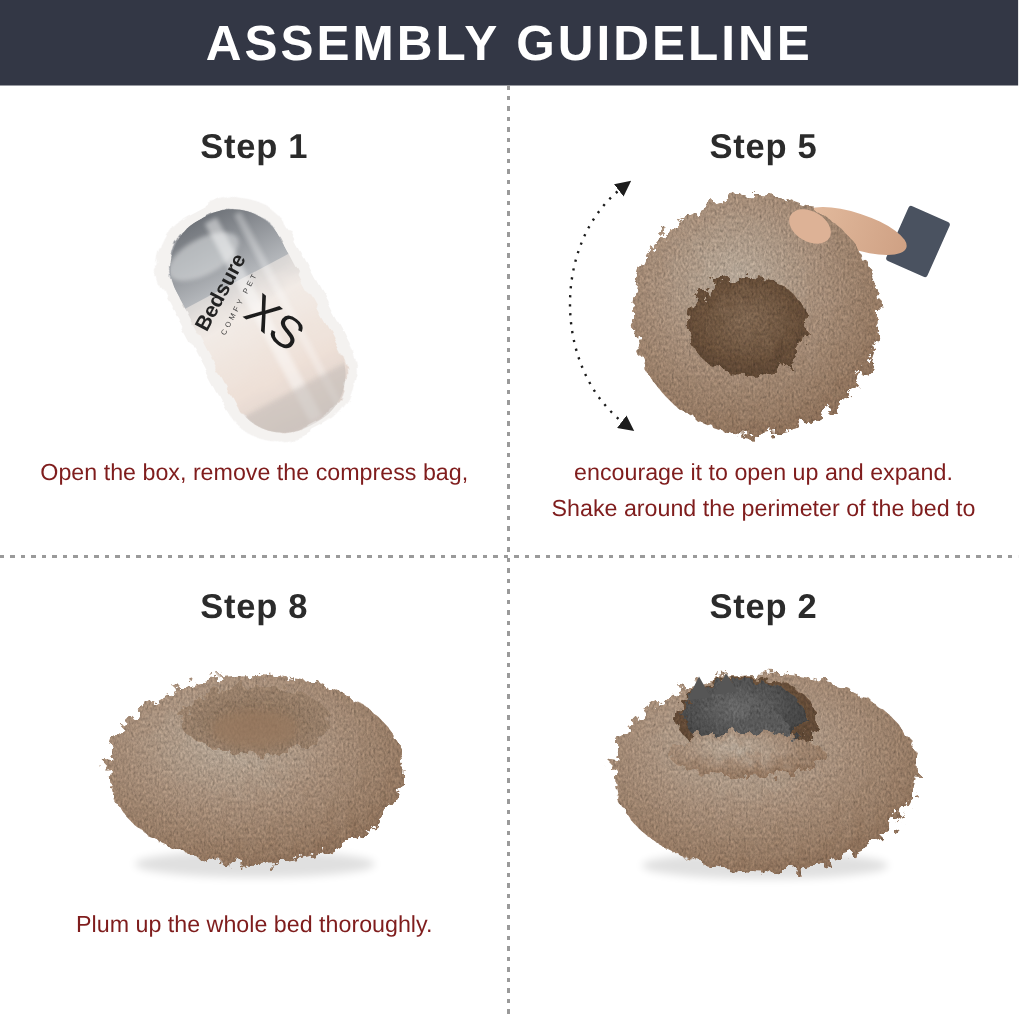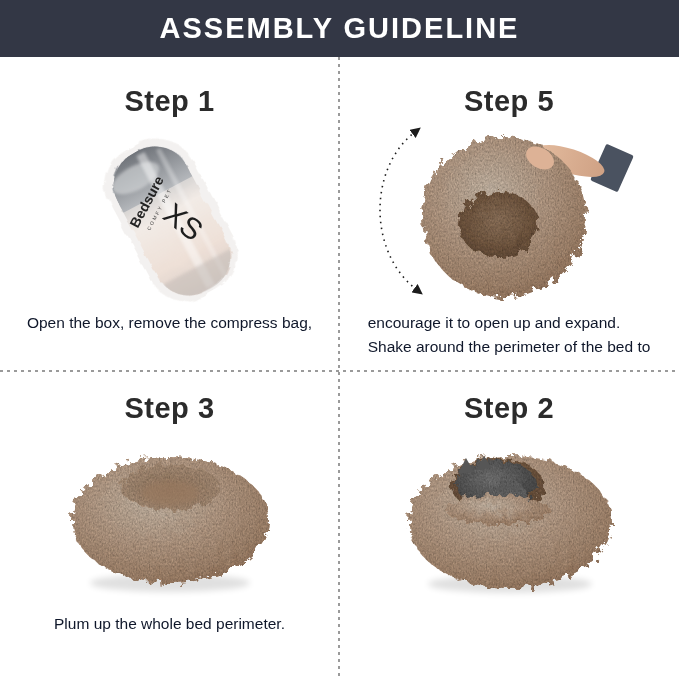--- a/index.html
+++ b/index.html
@@ -1,41 +1,41 @@
 <!DOCTYPE html>
 <html><head>
 <meta charset="utf-8">
 <style>
   html,body{margin:0;padding:0;background:#ffffff;}
   .page{position:relative;width:679px;height:679px;background:#ffffff;overflow:hidden;
         font-family:"Liberation Sans",sans-serif;}
   .header{position:absolute;left:0;top:0;width:100%;height:57px;background:#333745;
           display:flex;align-items:center;justify-content:center;}
-  .header .title{color:#ffffff;font-size:29px;font-weight:bold;letter-spacing:2px;margin:0;}
+  .header .title{color:#ffffff;font-size:33px;font-weight:bold;letter-spacing:2px;margin:0;}
 
   .divider-v{position:absolute;left:338px;top:57px;height:622px;width:2px;
              background:repeating-linear-gradient(to bottom,#9a9a9a 0 3px,transparent 3px 7px);}
   .divider-h{position:absolute;left:0;top:370px;width:679px;height:2px;
              background:repeating-linear-gradient(to right,#9a9a9a 0 3px,transparent 3px 7px);}
 
   .panel{position:absolute;display:flex;flex-direction:column;align-items:center;}
   .p1{left:0;top:57px;width:339px;height:313px;}
   .p2{left:339px;top:57px;width:340px;height:313px;}
   .p3{left:0;top:372px;width:339px;height:307px;}
   .p4{left:339px;top:372px;width:340px;height:307px;}
 
-  .step-title{font-size:29px;font-weight:bold;color:#2b2b2b;letter-spacing:.5px;line-height:1.2;}
+  .step-title{font-size:23px;font-weight:bold;color:#2b2b2b;letter-spacing:.5px;line-height:1.2;}
   .p1 .step-title,.p2 .step-title{margin-top:27px;}
   .p3 .step-title,.p4 .step-title{margin-top:19px;}
 
   .figure{display:flex;align-items:center;justify-content:center;}
   .p1 .figure,.p2 .figure{height:184px;margin-top:2px;}
   .p3 .figure,.p4 .figure{height:172px;margin-top:2px;}
 
-  .caption{font-size:15.5px;color:#0f172a;text-align:left;line-height:1.58;margin-top:6px;}
+  .caption{font-size:15.5px;color:#7f1d1d;text-align:center;line-height:1.58;margin-top:6px;}
   .p3 .caption{margin-top:12px;}
 
   svg text{font-family:"Liberation Sans",sans-serif;}
 </style>
 </head>
 <body>
 
 <svg width="0" height="0" style="position:absolute" aria-hidden="true">
   <defs>
     <filter id="plush" x="-20%" y="-20%" width="140%" height="140%">
@@ -150,31 +150,31 @@
         <ellipse cx="186" cy="38" rx="15" ry="10" fill="#ddb296" transform="rotate(30 186 38)"></ellipse>
       </svg>
     </div>
     <div class="caption">
       <div>encourage it to open up and expand.</div>
       <div>Shake around the perimeter of the bed to</div>
     </div>
   </section>
 
   <section class="panel p3">
-    <div class="step-title">Step 3</div>
+    <div class="step-title">Step 8</div>
     <div class="figure">
       <svg width="230" height="172" viewBox="0 0 230 172">
         <ellipse cx="115" cy="155" rx="80" ry="9" fill="#000000" opacity="0.12" filter="url(#soft)"></ellipse>
         <ellipse cx="115" cy="92" rx="99" ry="63" fill="url(#bedGrad)" filter="url(#plush)"></ellipse>
         <ellipse cx="115" cy="59" rx="50" ry="23" fill="url(#dentGrad)" opacity="0.9" filter="url(#plush)"></ellipse>
         <ellipse cx="115" cy="65" rx="29" ry="13" fill="#9a7a60" opacity="0.7" filter="url(#soft)"></ellipse>
       </svg>
     </div>
     <div class="caption">
-      <div>Plum up the whole bed perimeter.</div>
+      <div>Plum up the whole bed thoroughly.</div>
     </div>
   </section>
 
   <section class="panel p4">
     <div class="step-title">Step 2</div>
     <div class="figure">
       <svg width="235" height="172" viewBox="0 0 235 172">
         <ellipse cx="118" cy="156" rx="82" ry="9" fill="#000000" opacity="0.12" filter="url(#soft)"></ellipse>
         <ellipse cx="118" cy="94" rx="102" ry="66" fill="url(#bedGrad)" filter="url(#plush)"></ellipse>
         <ellipse cx="106" cy="58" rx="46" ry="28" fill="url(#holeGrad)" filter="url(#plush)"></ellipse>

